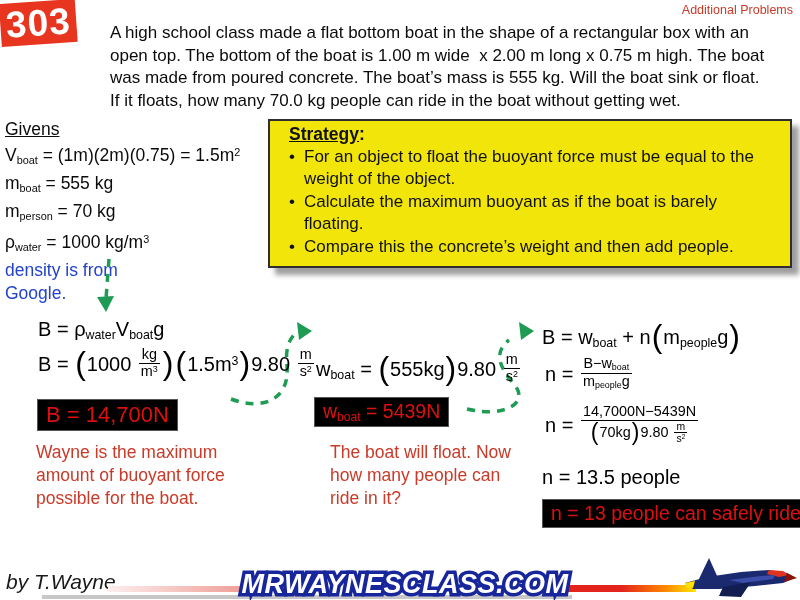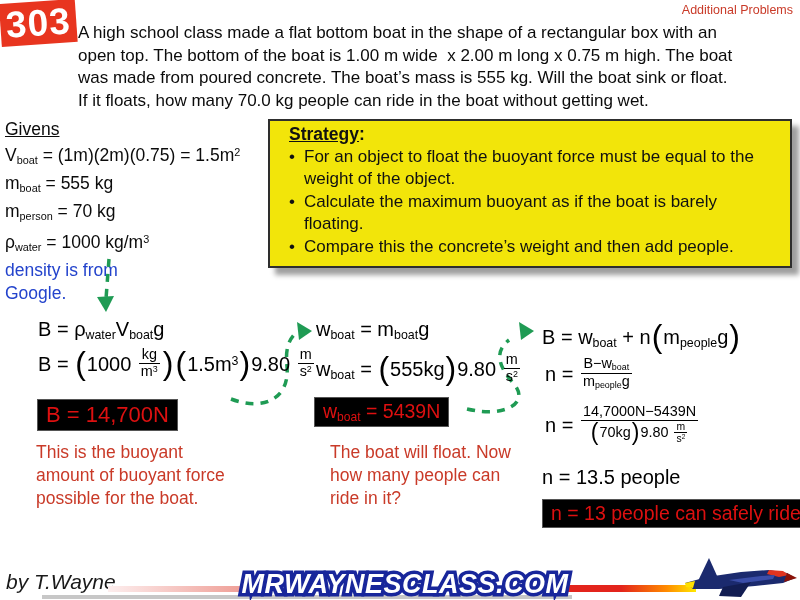--- a/index.html
+++ b/index.html
@@ -7,21 +7,21 @@
          font-family:"Liberation Sans",sans-serif;color:#111;}
 
   
   .badge{position:absolute;left:0;top:2px;width:76px;height:43px;background:var(--badge_red,#e8351f);
          color:#fff;font-size:37px;font-weight:800;display:flex;align-items:center;justify-content:center;
          transform:rotate(-4deg);transform-origin:40% 40%;letter-spacing:1px;}
   .corner{position:absolute;top:3px;right:7px;font-size:12.5px;color:var(--accent_red,#c53a28);}
 
   
   .problem{position:absolute;left:78px;top:22px;font-size:17px;line-height:22.5px;color:#0b0b0b;}
-  .problem div{white-space:pre;}
+  .problem div{white-space:pre;padding-left:32px;}
 
   
   .givens{position:absolute;left:5px;top:118px;font-size:17.5px;line-height:23px;color:#0b0b0b;}
   .givens-title{text-decoration:underline;}
   .givens-note{color:var(--note_blue,#2343cc);white-space:pre-line;}
 
   
   .strategy{position:absolute;left:268px;top:119px;width:492px;background:var(--strategy_yellow,#f2e50a);
             border:2px solid #2e2e2e;box-shadow:7px 7px 5px #9f9f9f;padding:3px 9px 8px 19px;}
   .strategy-title{font-size:17.5px;font-weight:bold;}
@@ -118,25 +118,24 @@
     <polygon points="297,322 312,331 299,340" fill="#1f9b54"></polygon>
     <g stroke="#1f9b54" stroke-width="3.5" fill="none" stroke-dasharray="8 7">
       <path d="M467,409 C505,418 530,403 514,384 C497,365 495,351 509,340"></path>
     </g>
     <polygon points="519,322 534,331 521,340" fill="#1f9b54"></polygon>
   </svg>
 
   <div class="eq" style="left:38px;top:318px;">B = ρ<sub>water</sub>V<sub>boat</sub>g</div>
   <div class="eq" style="left:38px;top:347px;">B = <span class="bp">(</span>1000 <span class="frac"><span class="fnum">kg</span><span class="fden">m<sup>3</sup></span></span><span class="bp">)</span><span class="bp">(</span>1.5m<sup>3</sup><span class="bp">)</span>9.80 <span class="frac"><span class="fnum">m</span><span class="fden">s<sup>2</sup></span></span></div>
   <div class="ansbox" style="left:37px;top:399px;">B = 14,700N</div>
-  <div class="cap" style="left:36px;top:441px;">This is the buoyant
+  <div class="cap" style="left:36px;top:441px;">Wayne is the maximum
 amount of buoyant force
 possible for the boat.</div>
 
-  <div class="eq" style="left:316px;top:318px;">w<sub>boat</sub> = m<sub>boat</sub>g</div>
   <div class="eq" style="left:316px;top:352px;">w<sub>boat</sub> = <span class="bp">(</span>555kg<span class="bp">)</span>9.80 <span class="frac"><span class="fnum">m</span><span class="fden">s<sup>2</sup></span></span></div>
   <div class="ansbox small" style="left:314px;top:397px;">w<sub>boat</sub> = 5439N</div>
   <div class="cap" style="left:290px;top:441px;margin-left:40px;">The boat will float. Now
 how many people can
 ride in it?</div>
 
   <div class="eq" style="left:542px;top:320px;">B = w<sub>boat</sub> + n<span class="bp">(</span>m<sub>people</sub>g<span class="bp">)</span></div>
   <div class="eq" style="left:545px;top:358px;">n = <span class="frac"><span class="fnum">B−w<sub>boat</sub></span><span class="fden">m<sub>people</sub>g</span></span></div>
   <div class="eq" style="left:545px;top:406px;">n = <span class="frac"><span class="fnum">14,7000N−5439N</span><span class="fden"><span class="bp">(</span>70kg<span class="bp">)</span>9.80 <span class="frac"><span class="fnum">m</span><span class="fden">s<sup>2</sup></span></span></span></span></div>
   <div class="eq" style="left:542px;top:466px;">n = 13.5 people</div>

